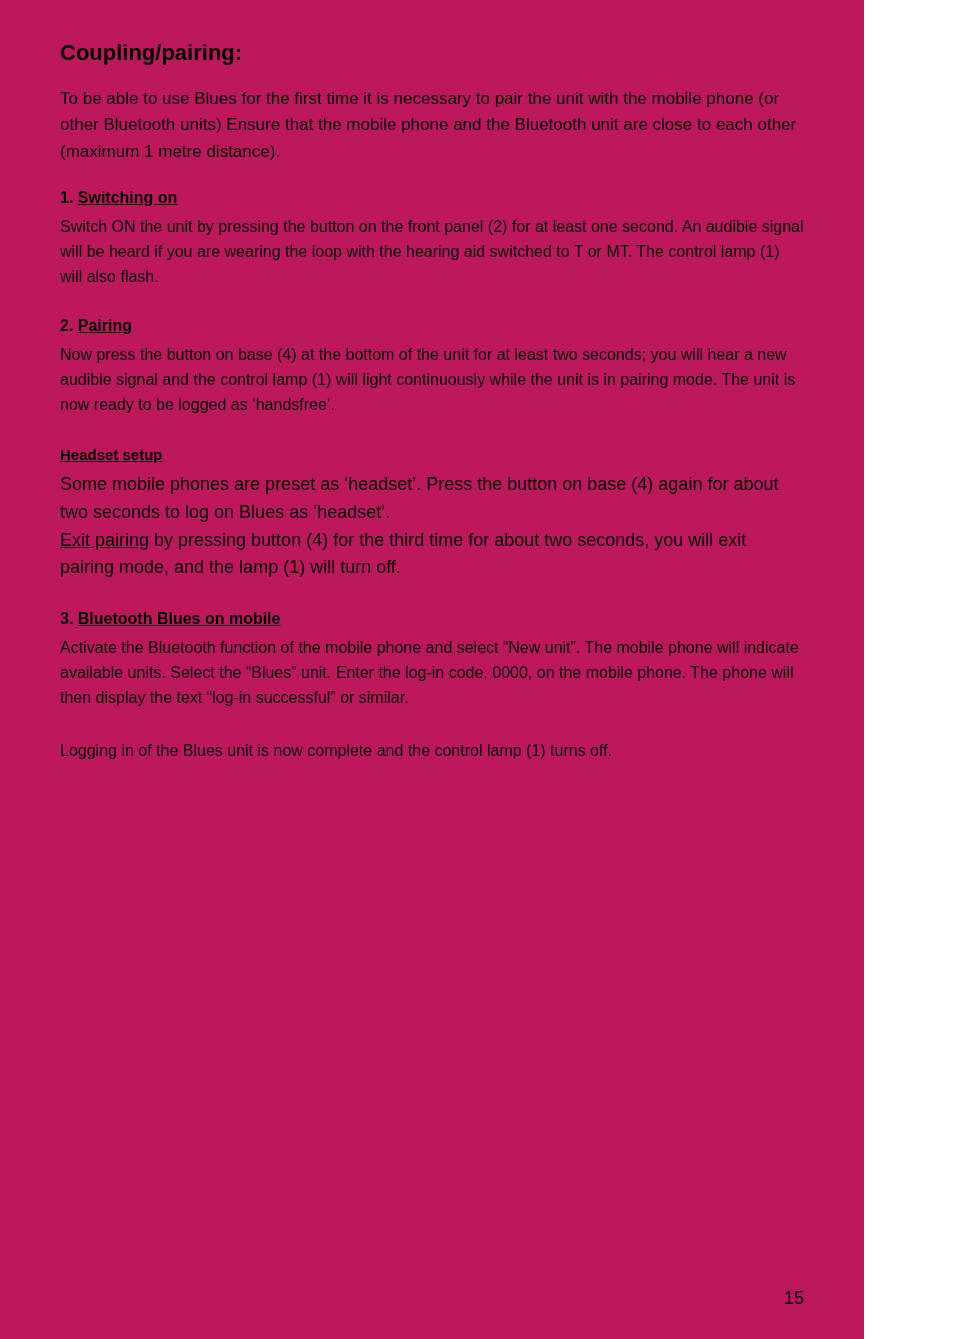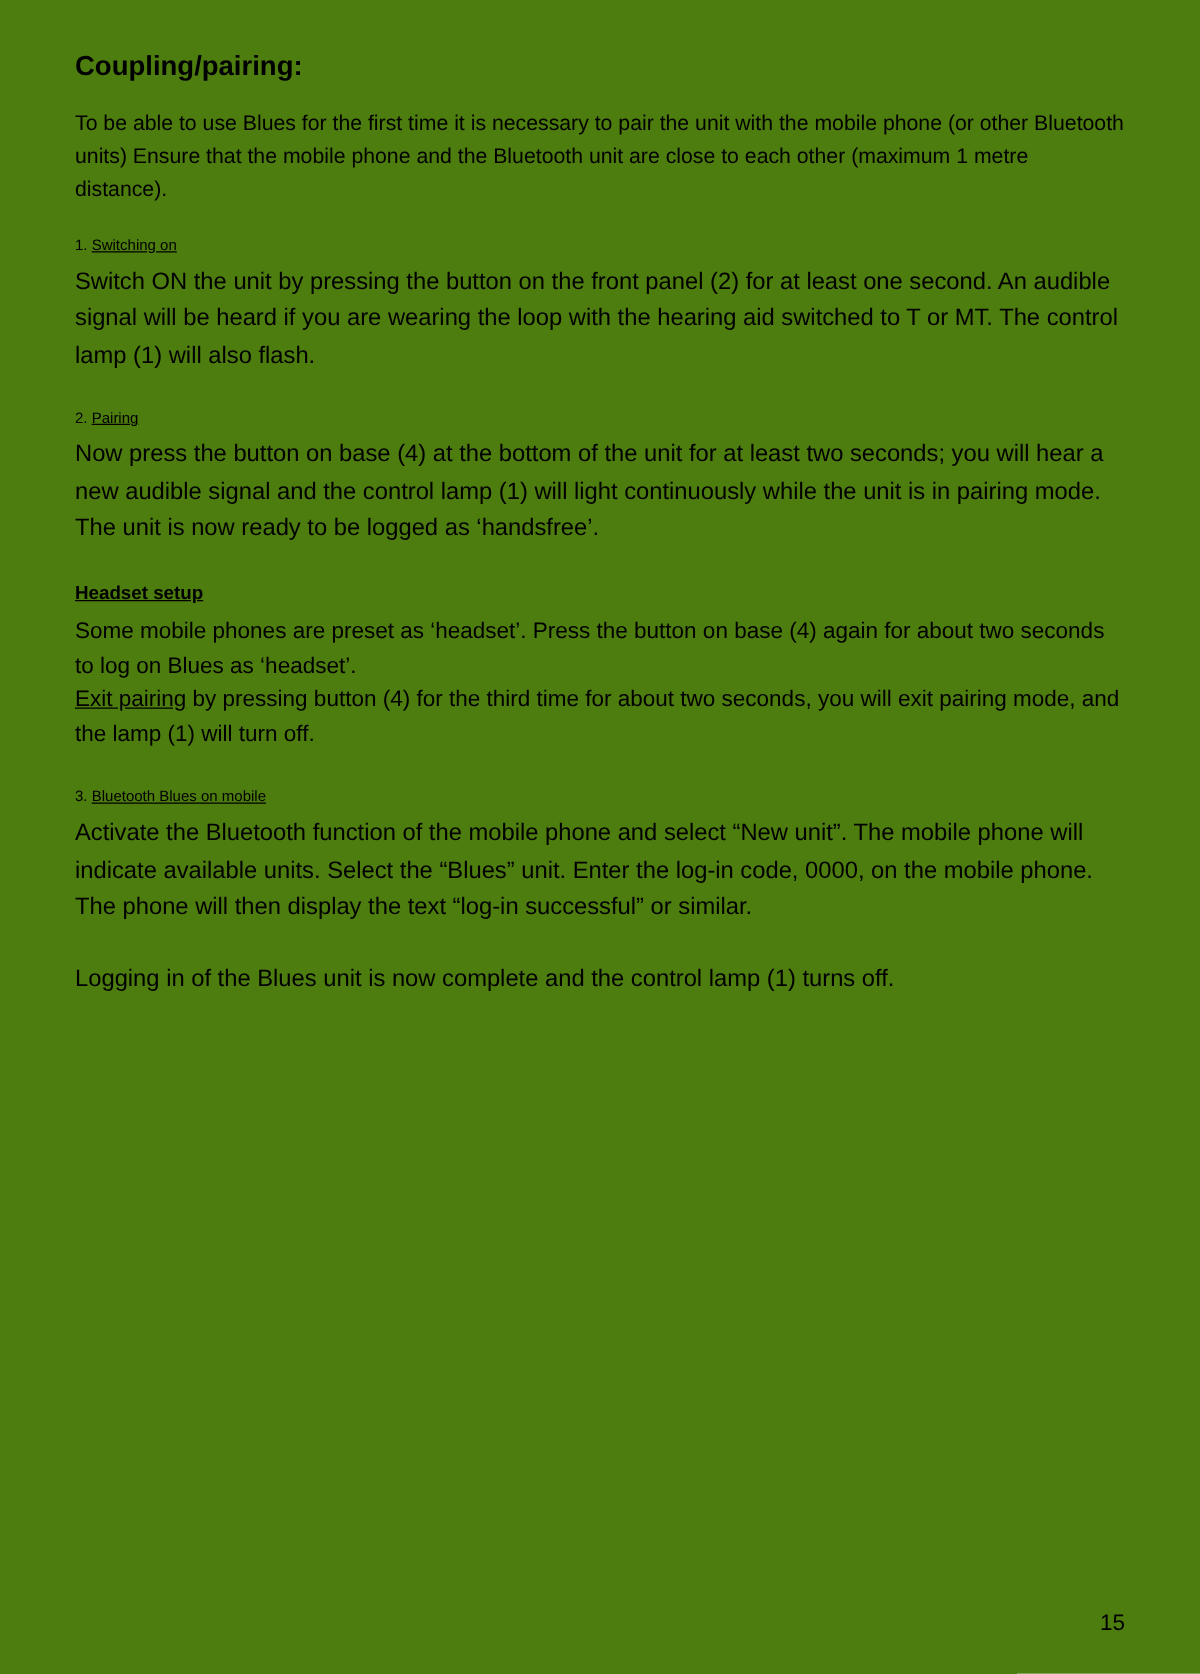--- a/index.html
+++ b/index.html
@@ -11,25 +11,25 @@
     body {
       background: #ffffff;
       font-family: Arial, Helvetica, sans-serif;
       font-size: 18px;
       color: #000000;
       width: 960px;
       min-height: 1339px;
     }
 
     .page {
-      width: 960px;
+      width: 864px;
       min-height: 1339px;
       padding: 40px 60px 60px 60px;
       position: relative;
-      background: #4d7c0f;
+      background: #be185d;
     }
 
     .page-number {
       position: absolute;
       bottom: 30px;
       right: 60px;
       font-size: 18px;
     }
 
     h1.section-title {
@@ -42,31 +42,31 @@
       font-size: 17px;
       line-height: 1.55;
       margin-bottom: 24px;
     }
 
     .numbered-section {
       margin-bottom: 28px;
     }
 
     .numbered-section-title {
-      font-size: 12px;
-      font-weight: normal;
+      font-size: 16px;
+      font-weight: bold;
       margin-bottom: 8px;
     }
 
     .numbered-section-title .underline {
       text-decoration: underline;
     }
 
     .section-body {
-      font-size: 19px;
+      font-size: 16px;
       line-height: 1.55;
     }
 
     .headset-section {
       margin-bottom: 28px;
     }
 
     .headset-title {
       font-size: 15px;
       font-weight: bold;

